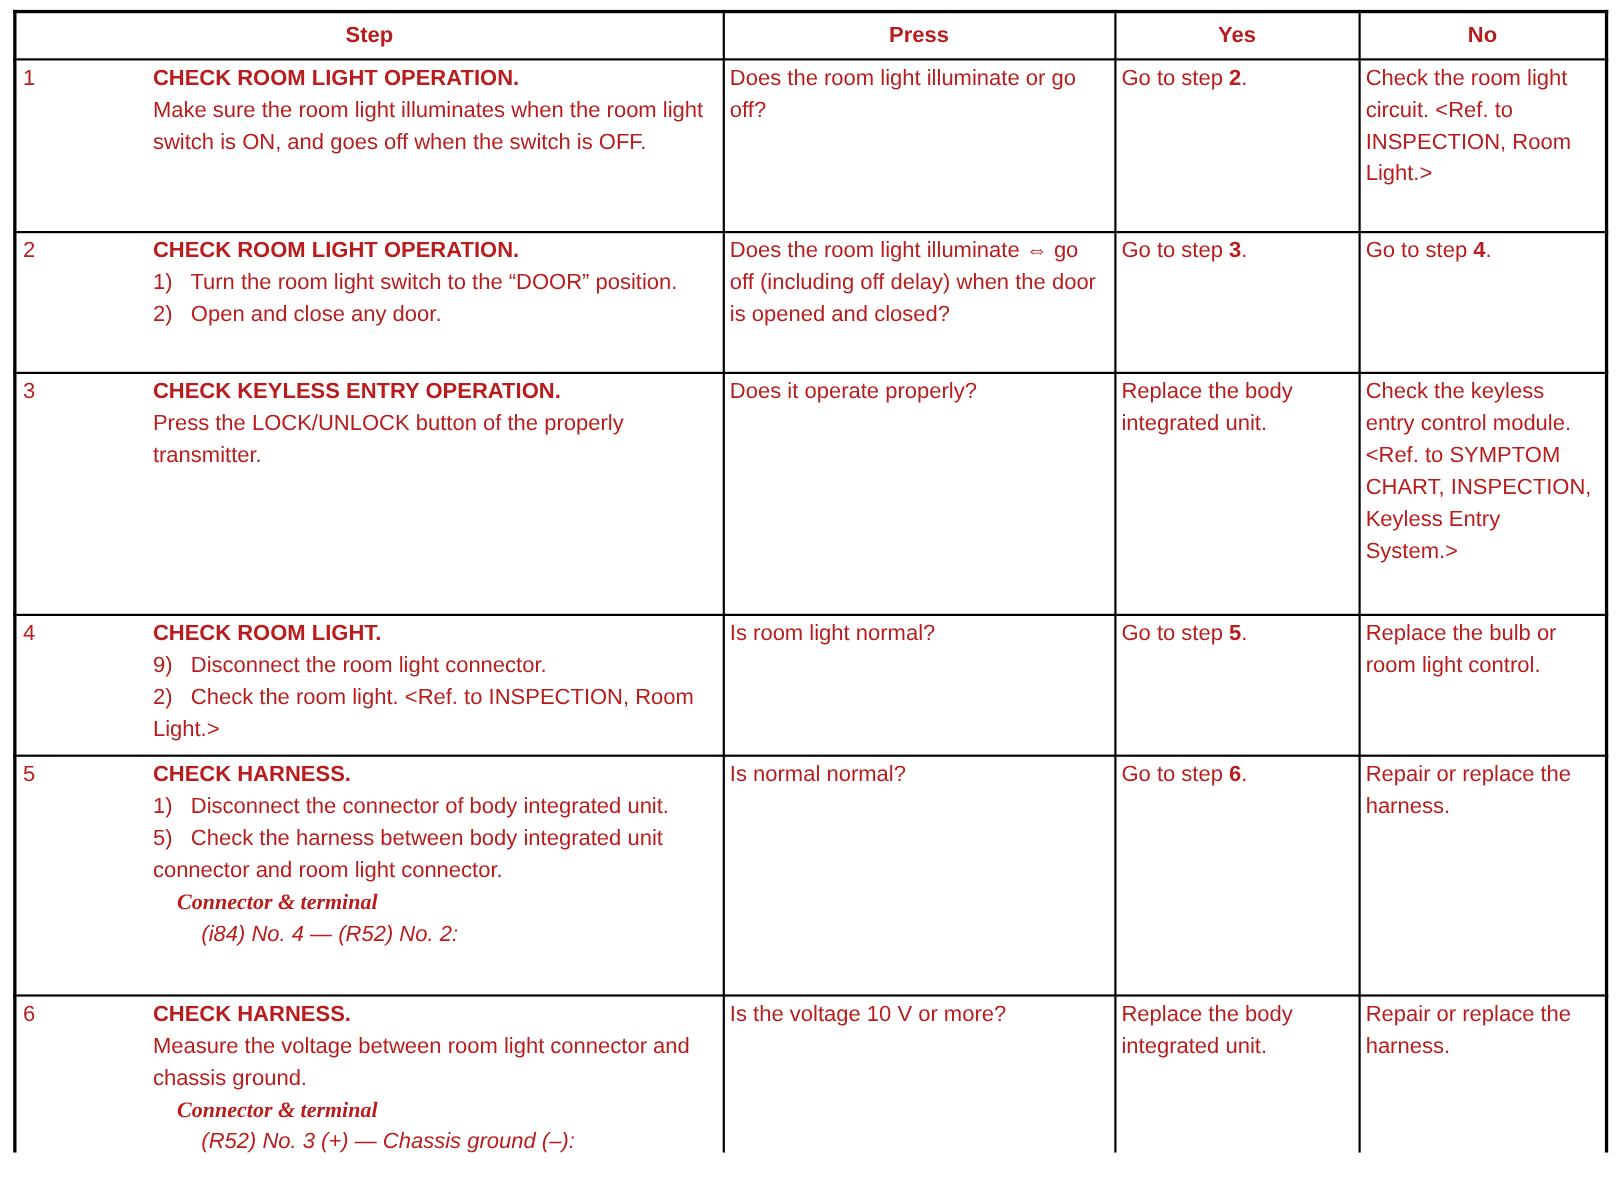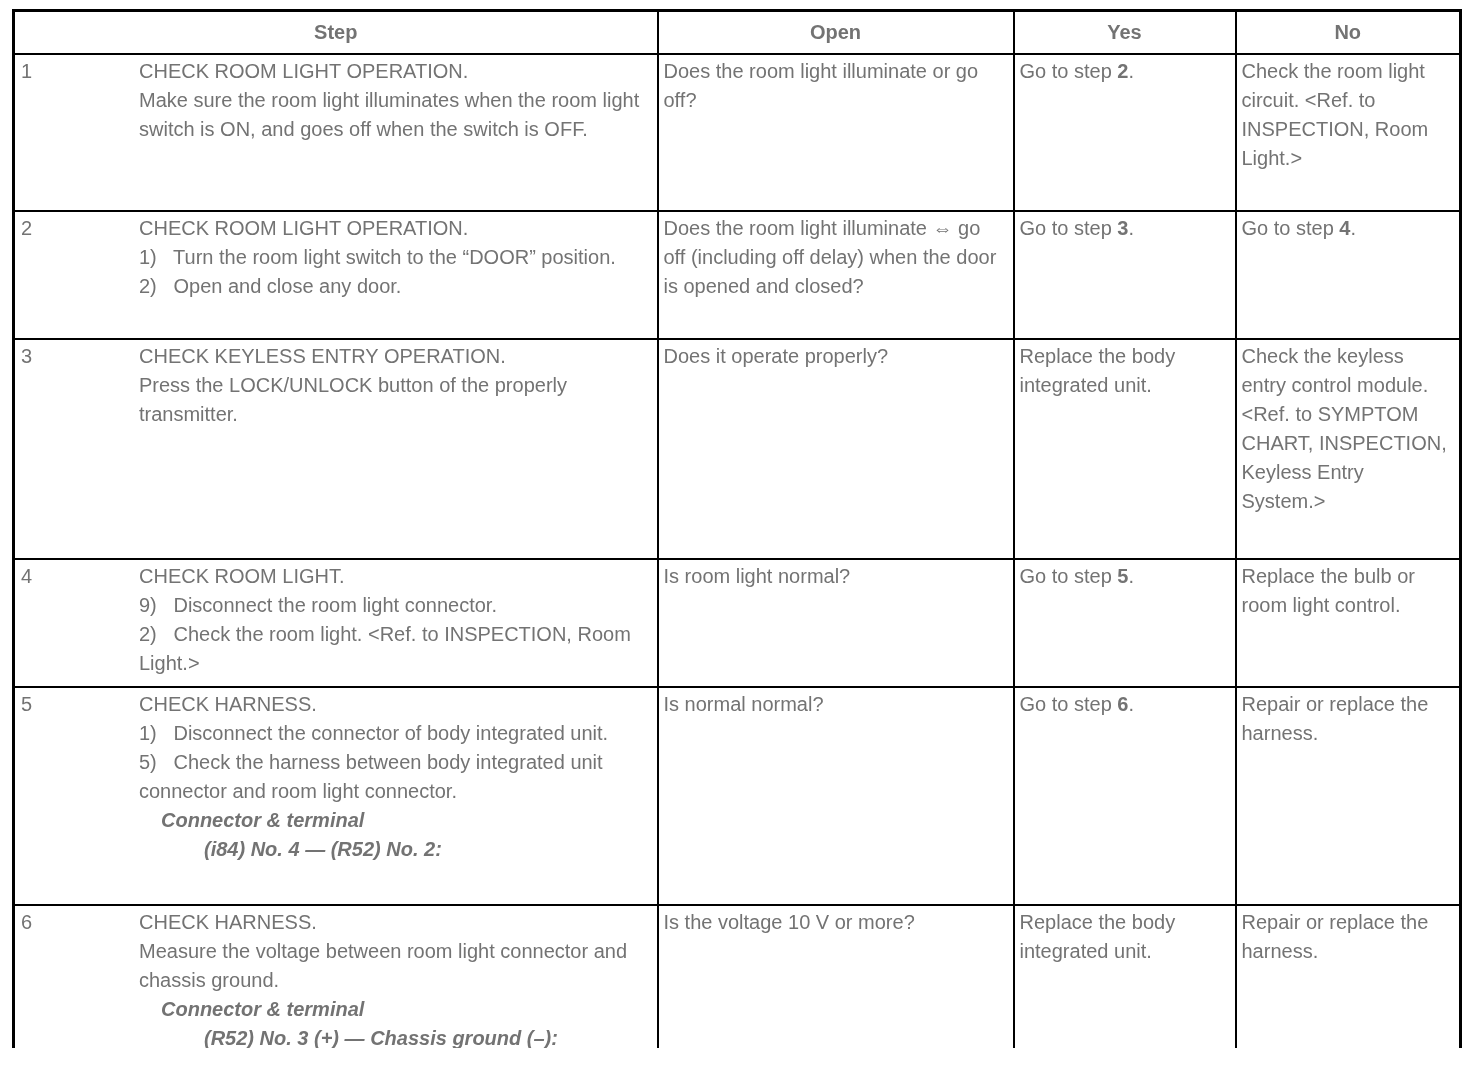--- a/index.html
+++ b/index.html
@@ -2,21 +2,21 @@
 <html><head>
 <meta charset="utf-8">
 <style>
   html, body { margin: 0; padding: 0; background: #ffffff; }
   .page {
     position: relative;
     width: 1472px;
     height: 1048px;
     background: #ffffff;
     font-family: "Liberation Sans", "DejaVu Sans", sans-serif;
-    color: #737373;
+    color: #b91c1c;
     overflow: hidden;
   }
   table.diag {
     position: absolute;
     left: 12px;
     top: 9px;
     width: 1447px;
     border-collapse: collapse;
     table-layout: fixed;
     border: 3px solid #000;
@@ -34,23 +34,23 @@
     vertical-align: middle;
     height: 37px;
     padding: 2px 4px;
   }
   td.step-cell { padding: 2px 4px 4px 4px; }
   td.text-cell { padding: 2px 6px 4px 5px; }
   .step-flex { display: flex; align-items: flex-start; }
   .step-num { width: 118px; flex: 0 0 118px; padding-left: 2px; }
   .step-text { flex: 1 1 auto; min-width: 0; }
   .line { white-space: pre-wrap; }
-  .line.title { font-weight: normal; }
-  .line.indent1 { font-weight: bold; font-style: italic; margin-left: 22px; }
-  .line.indent2 { font-weight: bold; font-style: italic; margin-left: 65px; }
+  .line.title { font-weight: bold; }
+  .line.indent1 { font-weight: bold; font-style: italic; margin-left: 22px; font-family: Liberation Serif, serif; }
+  .line.indent2 { font-weight: normal; font-style: italic; margin-left: 44px; }
   .b { font-weight: bold; }
   
   tbody tr:nth-child(1) { height: 157px; }
   tbody tr:nth-child(2) { height: 128px; }
   tbody tr:nth-child(3) { height: 220px; }
   tbody tr:nth-child(4) { height: 128px; }
   tbody tr:nth-child(5) { height: 218px; }
   tbody tr:nth-child(6) { height: 156px; }
 </style>
 </head>
@@ -60,21 +60,21 @@
   <table class="diag">
     <colgroup>
       <col style="width:644px">
       <col style="width:356px">
       <col style="width:222px">
       <col style="width:225px">
     </colgroup>
     <thead>
       <tr>
         <th>Step</th>
-        <th>Open</th>
+        <th>Press</th>
         <th>Yes</th>
         <th>No</th>
       </tr>
     </thead>
     <tbody>
         <tr>
           <td class="step-cell">
             <div class="step-flex">
               <div class="step-num">1</div>
               <div class="step-text">

